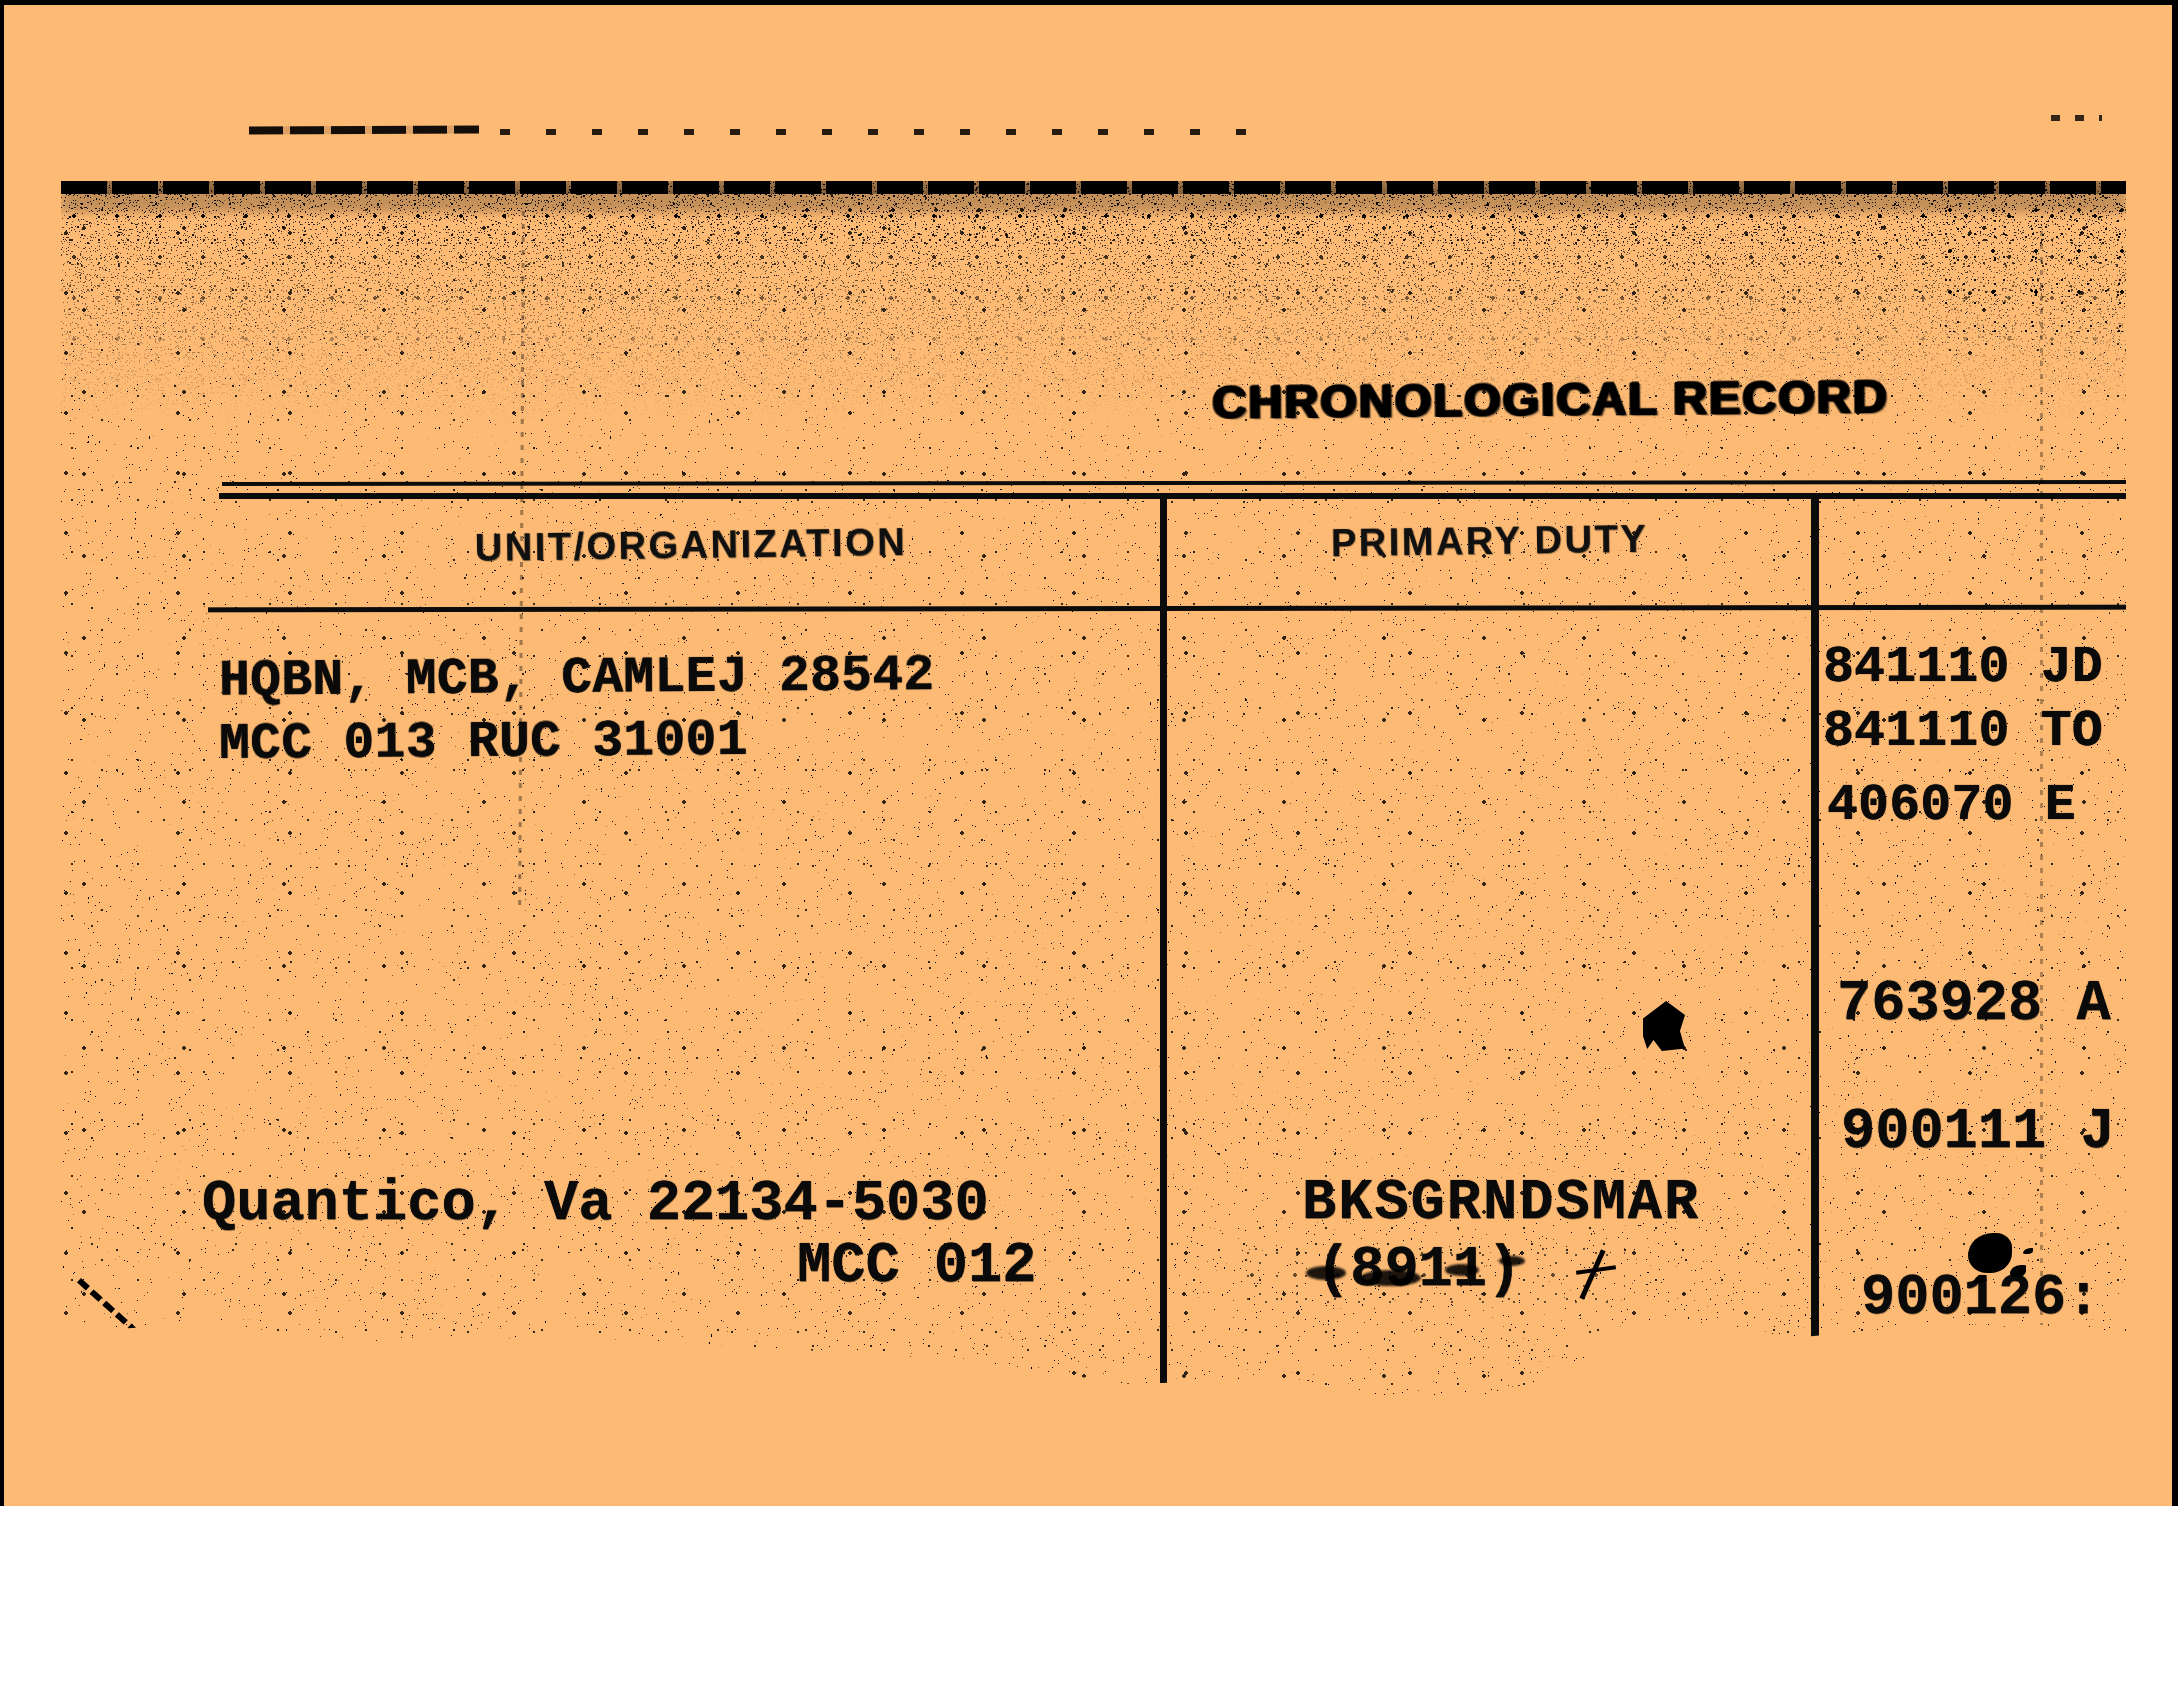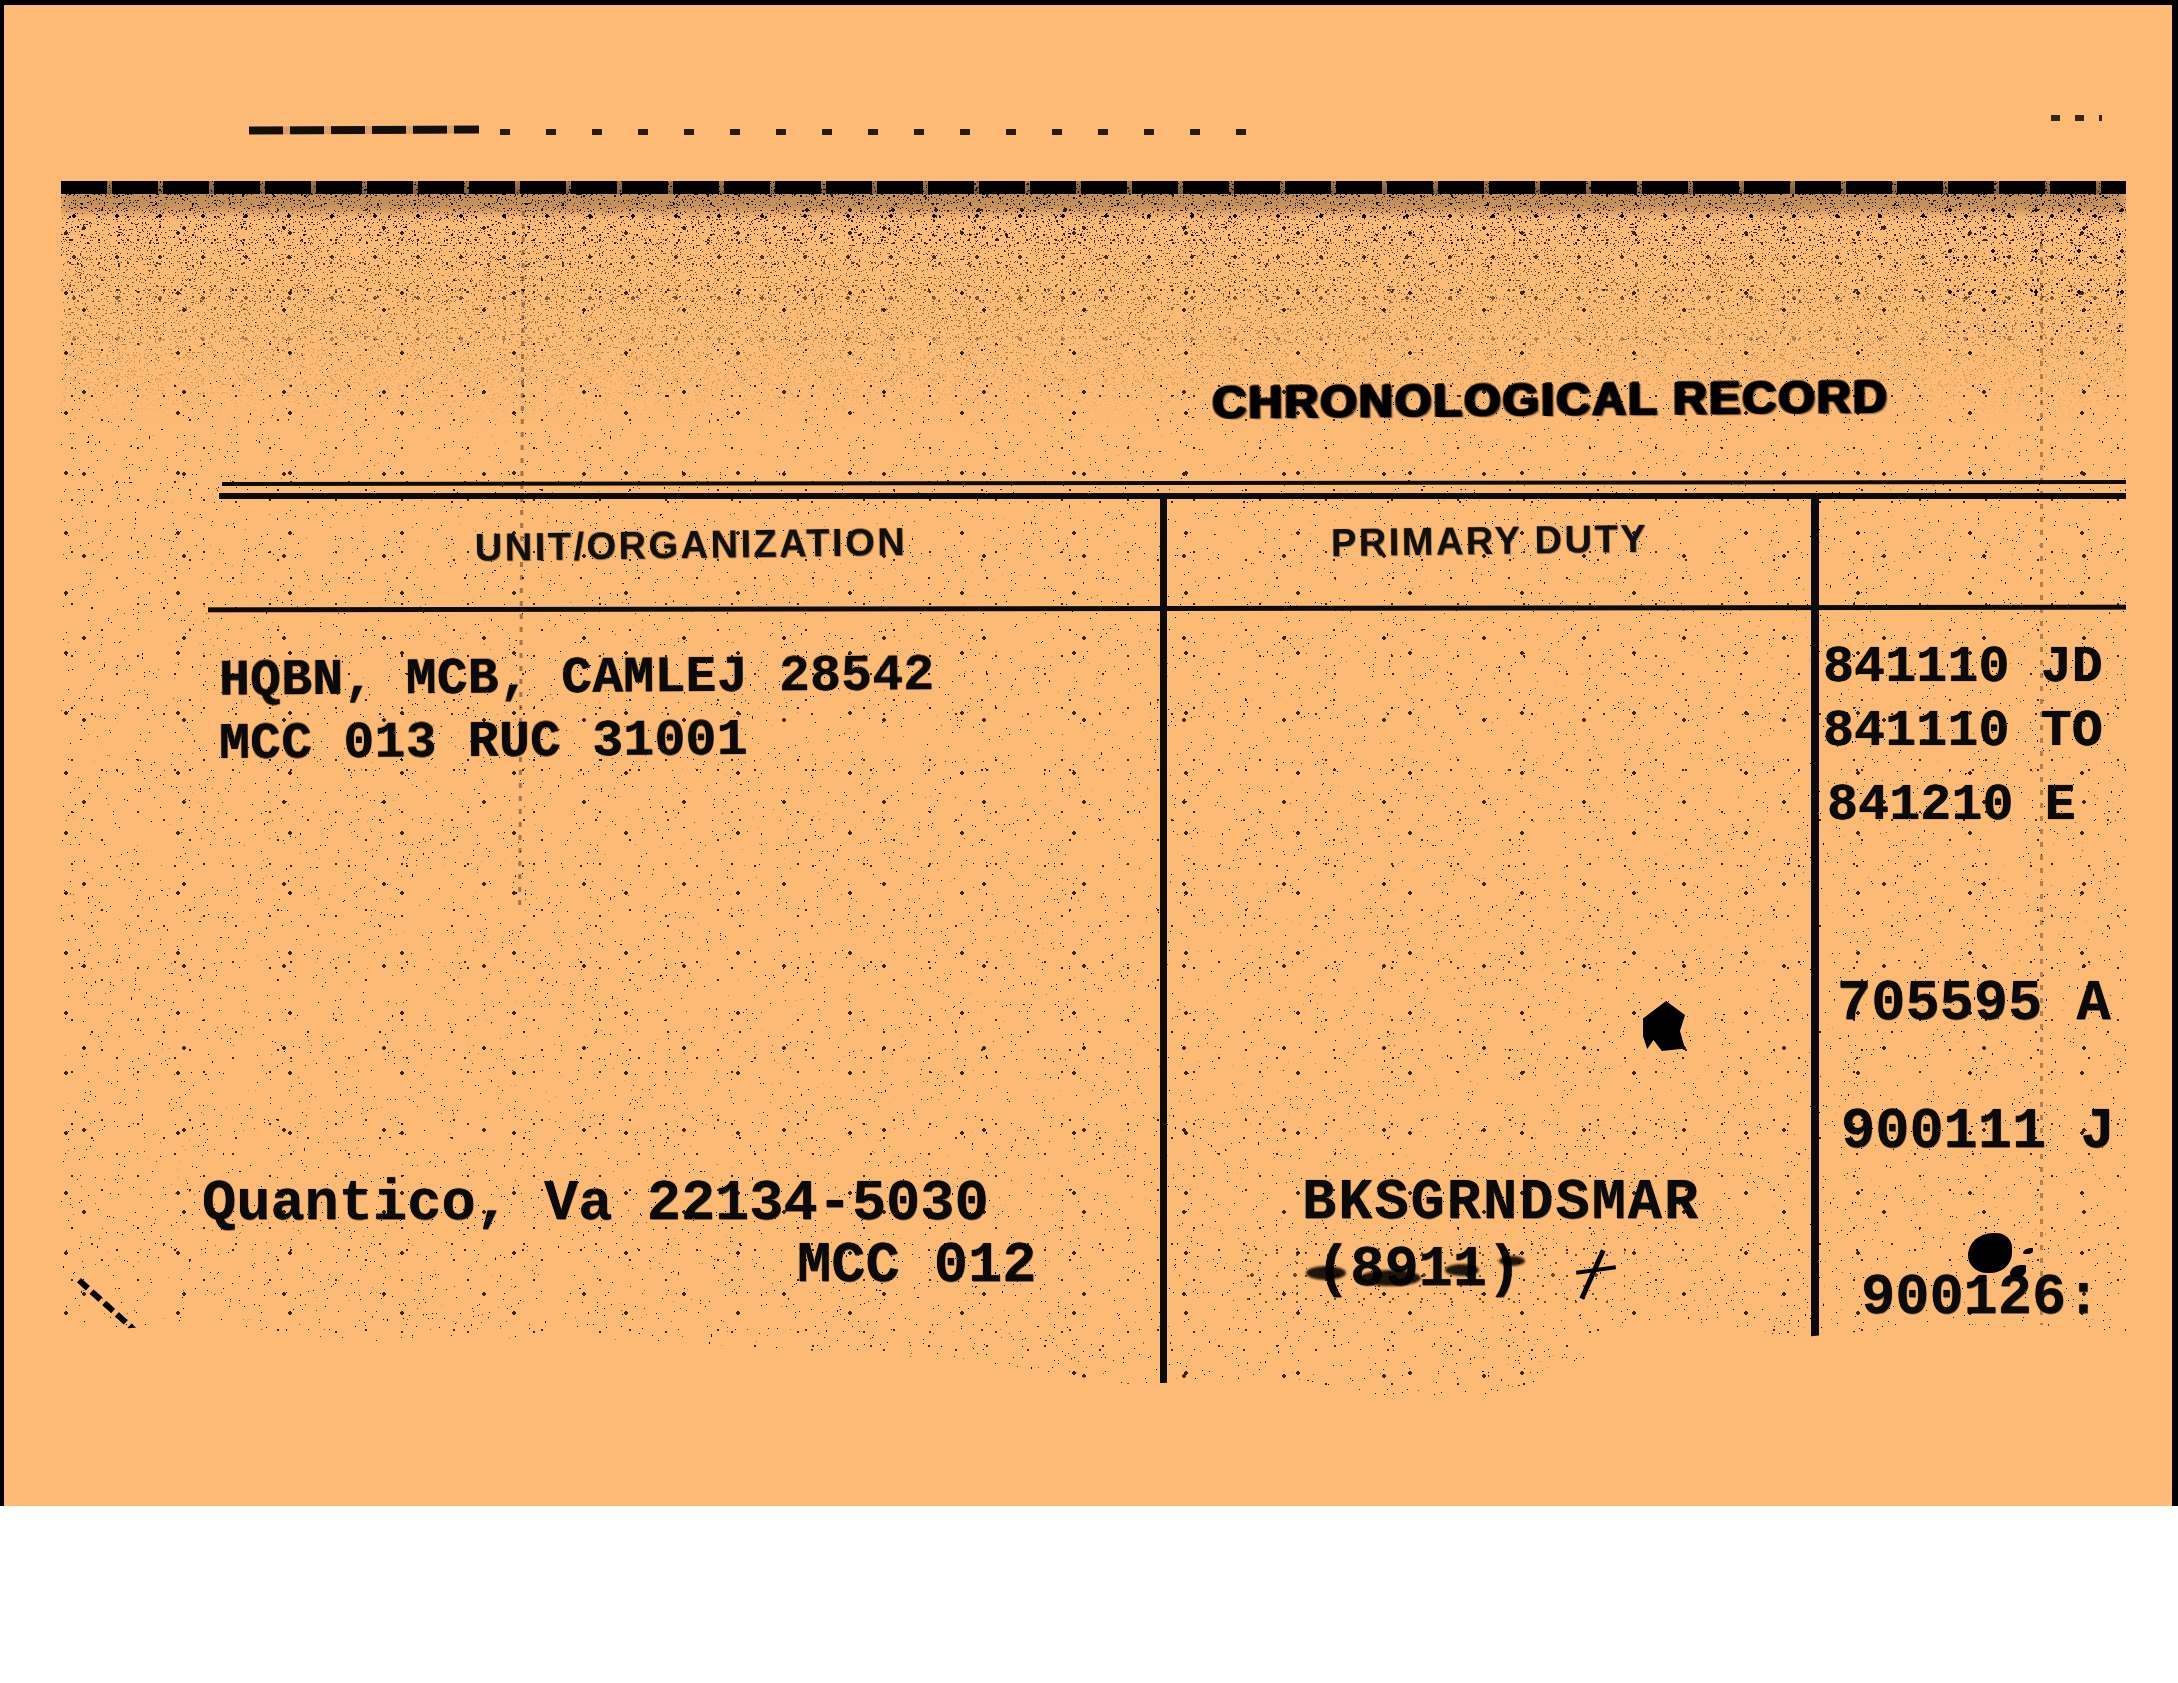--- a/index.html
+++ b/index.html
@@ -157,23 +157,23 @@
     <div class="streak st-2"></div>
 
     <div class="hdr hdr-unit">UNIT/ORGANIZATION</div>
     <div class="hdr hdr-duty">PRIMARY DUTY</div>
 
     <div class="mono t52 tilt" style="left:158px;top:472px;">HQBN, MCB, CAMLEJ 28542</div>
     <div class="mono t52 tilt" style="left:158px;top:536px;">MCC 013 RUC 31001</div>
 
     <div class="mono t52" style="left:1762px;top:461px;">841110 JD</div>
     <div class="mono t52" style="left:1762px;top:525px;">841110 TO</div>
-    <div class="mono t52" style="left:1766px;top:599px;">841210 E</div>
+    <div class="mono t52" style="left:1766px;top:599px;">406070 E</div>
 
-    <div class="mono t58" style="left:1776px;top:795px;">705595 A</div>
+    <div class="mono t58" style="left:1776px;top:795px;">763928 A</div>
     <div class="mono t58" style="left:1780px;top:923px;">900111 J</div>
 
     <div class="mono t58" style="left:1800px;top:1089px;">900126:</div>
 
     <div class="mono t58" style="left:141px;top:995px;">Quantico, Va 22134-5030</div>
     <div class="mono t58" style="left:736px;top:1057px;">MCC 012</div>
 
     <div class="mono t58" style="left:1241px;top:994px;letter-spacing:2px;">BKSGRNDSMAR</div>
     <div class="mono t58" style="left:1255px;top:1061px;">(8911)</div>
 

